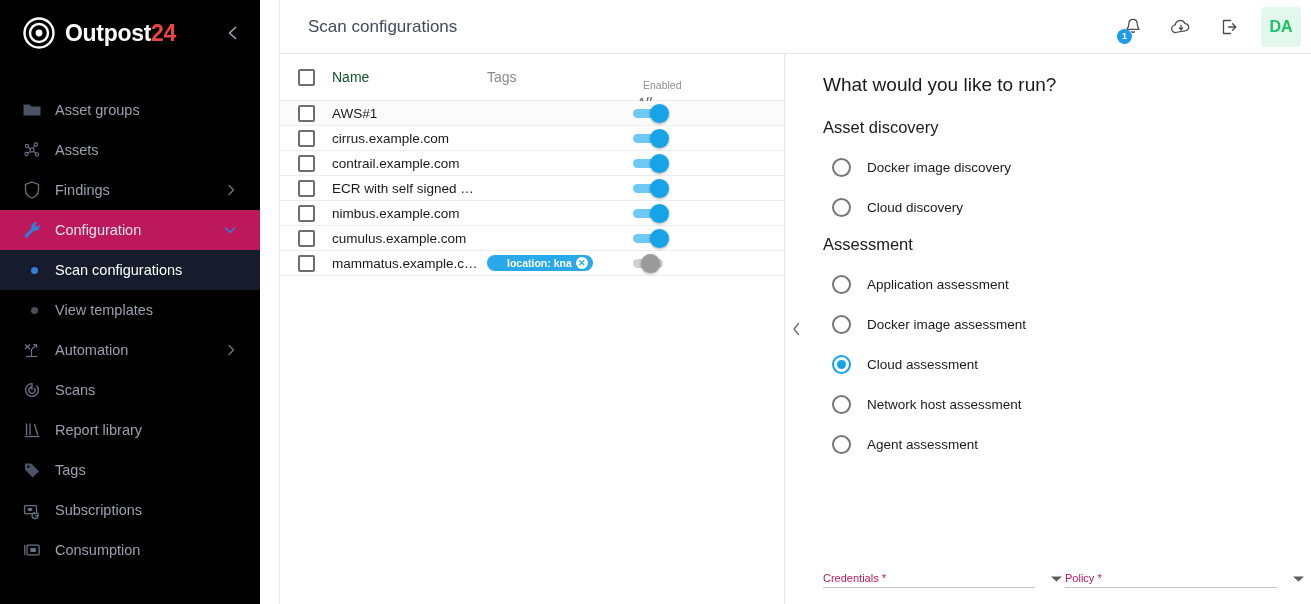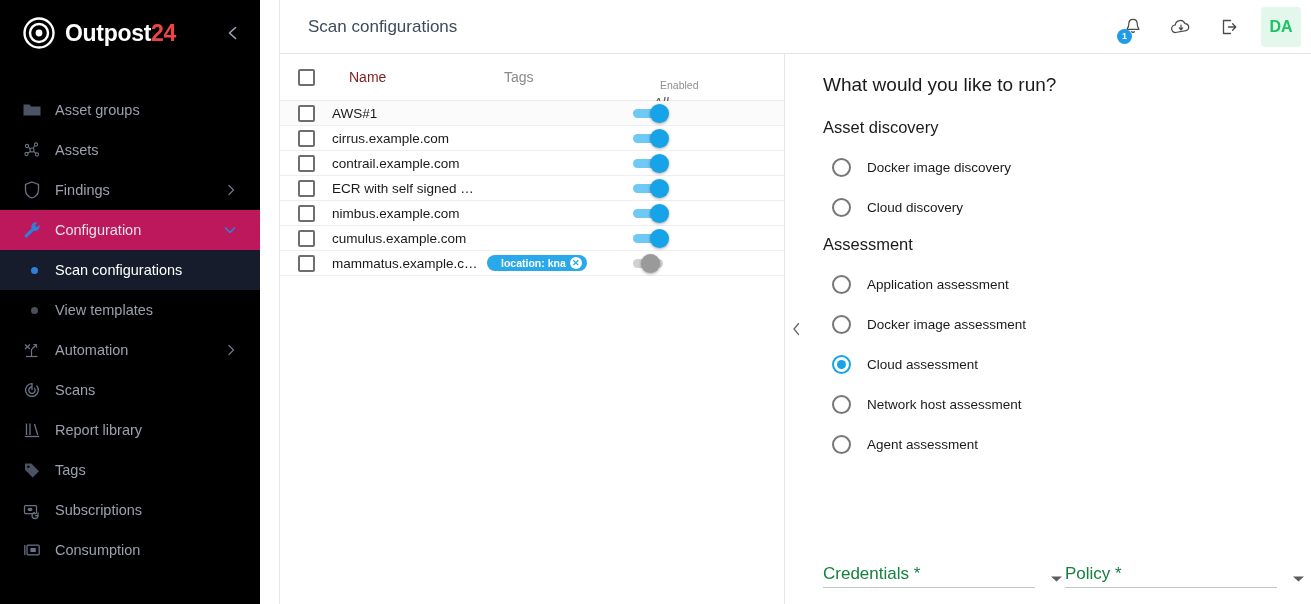--- a/index.html
+++ b/index.html
@@ -115,42 +115,42 @@
     height: 47px; flex: 0 0 47px;
     display: flex; align-items: center;
     border-bottom: 1px solid #ebebeb;
     position: relative;
   }
   .col-check { width: 52px; flex: 0 0 52px; display: flex; justify-content: center; align-items: center; }
   .chk {
     width: 17px; height: 17px; border: 2px solid #6e6e6e;
     border-radius: 2px; background: #fff; cursor: pointer;
   }
-  .col-name { width: 155px; flex: 0 0 155px; font-size: 14px; color: #7f1d1d; margin-left: 17px; }
+  .col-name { width: 155px; flex: 0 0 155px; font-size: 14px; color: #14532d; }
   .col-tags { width: 140px; flex: 0 0 140px; font-size: 14px; color: #8a8a8a; }
   .col-enabled { flex: 1; position: relative; padding-left: 8px; }
   .enabled-lbl { font-size: 10.5px; color: #8f8f8f; position: absolute; top: 2px; left: 16px; }
   .enabled-val {
     font-size: 14px; color: #5d5d5d; font-style: italic;
     position: absolute; top: 18px; left: 9px;
   }
   .enabled-arrow { position: absolute; top: 24px; left: 66px; }
 
   .trow {
     height: 25px; display: flex; align-items: center;
     border-bottom: 1px solid #eeeeee; position: relative;
   }
   .trow:first-child { background: #fbfbfb; }
   .tname { width: 155px; flex: 0 0 155px; font-size: 13.5px; color: #1a1a1a; white-space: nowrap; overflow: hidden; }
   .ttags { width: 140px; flex: 0 0 140px; display: flex; align-items: center; }
   .chip {
     display: inline-flex; align-items: center; gap: 4px;
     background: #29a9e9; color: #ffffff;
     font-size: 10.5px; font-weight: 700;
-    border-radius: 10px; padding: 2px 5px 2px 14px;
+    border-radius: 10px; padding: 2px 5px 2px 20px;
     white-space: nowrap; cursor: pointer; justify-content: space-between;
   }
   .chip-x {
     width: 12px; height: 12px; border-radius: 50%;
     background: #ffffff; color: #29a9e9;
     display: flex; align-items: center; justify-content: center;
     font-size: 9px; font-weight: 700; line-height: 1;
   }
   .ttoggle { flex: 1; display: flex; align-items: center; padding-left: 6px; }
   .switch { position: relative; width: 36px; height: 14px; cursor: pointer; }
@@ -203,21 +203,21 @@
   .selects {
     position: absolute; left: 16px; bottom: 16px;
     display: flex; gap: 30px;
   }
   .select-field { width: 212px; position: relative; }
   .select-inner {
     display: flex; align-items: flex-end;
     border-bottom: 1px solid #c4c4c4;
     height: 26px;
   }
-  .select-ph { font-size: 17px; color: #15803d; padding-bottom: 3px; }
+  .select-ph { font-size: 11px; color: #be185d; padding-bottom: 3px; }
   .select-arrow { position: absolute; right: -28px; bottom: 5px; }
 
   .svg-ico { display: block; }
 </style>
 </head>
 <body>
 
 <div id="app">
 
   <aside class="sidebar">

